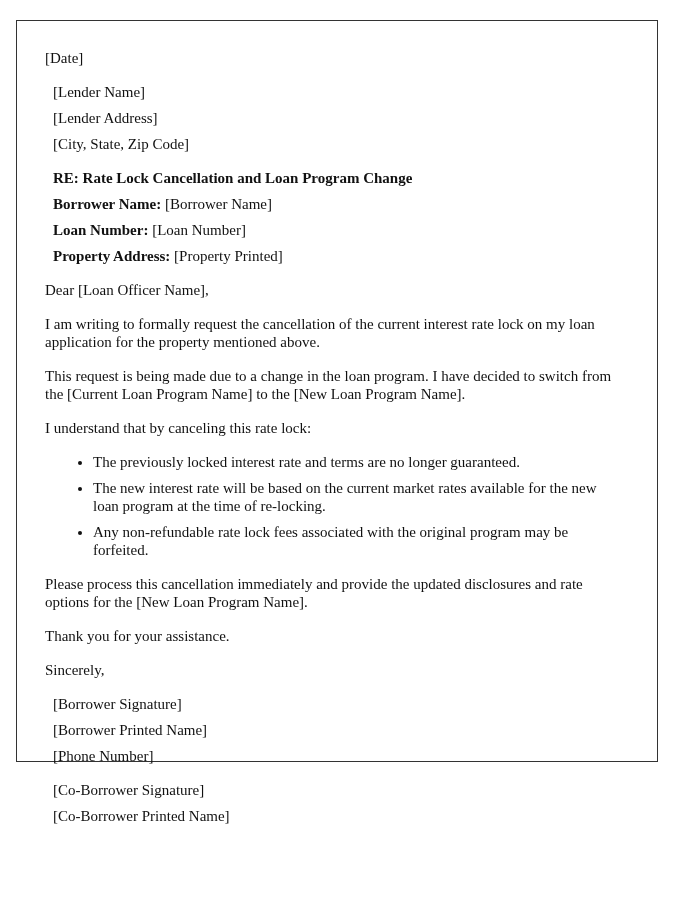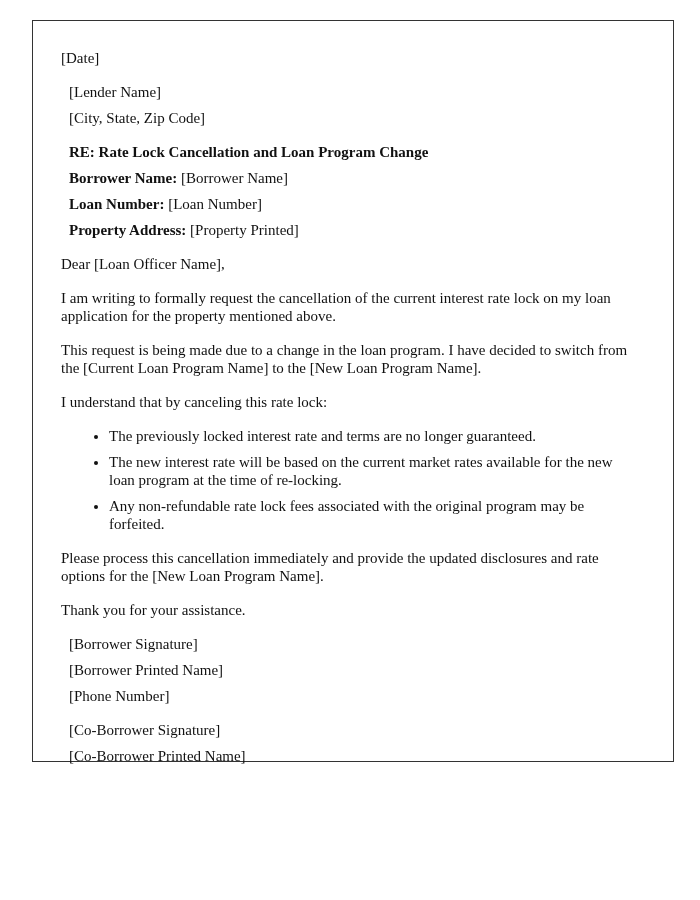--- a/index.html
+++ b/index.html
@@ -2,41 +2,42 @@
 <html><head>
   <meta charset="utf-8">
   <style>
     html, body { margin: 0; padding: 0; background: #ffffff; }
     body {
       width: 700px; height: 900px; position: relative;
       font-family: "Liberation Serif", "DejaVu Serif", serif;
       font-size: 15px; line-height: 18px; color: #111111;
     }
     .letter {
-      position: absolute; left: 32px; top: 20px;
+      position: absolute; left: 16px; top: 20px;
       width: 584px; height: 712px;
       border: 1px solid #333333;
       padding: 28px 28px 0 28px;
       box-sizing: content-box;
     }
     .letter p { margin: 0 0 16px 0; }
     .block { margin: 0 0 16px 0; }
     .block div { margin: 8px; }
     b { font-weight: bold; }
     ul { margin: 0 0 16px 0; padding-left: 40px; }
     ul li { margin: 8px; padding: 0; }
   </style>
 </head>
 <body>
 
 <div class="letter">
   <p>[Date]</p>
 
   <div class="block">
     <div>[Lender Name]</div>
+    <div>[Lender Address]</div>
     <div>[City, State, Zip Code]</div>
   </div>
 
   <div class="block">
     <div><b>RE: Rate Lock Cancellation and Loan Program Change</b></div>
     <div><b>Borrower Name:</b><span> [Borrower Name]</span></div>
     <div><b>Loan Number:</b><span> [Loan Number]</span></div>
     <div><b>Property Address:</b><span> [Property Printed]</span></div>
   </div>
 
@@ -48,20 +49,21 @@
 
   <ul>
     <li>The previously locked interest rate and terms are no longer guaranteed.</li>
     <li>The new interest rate will be based on the current market rates available for the new loan program at the time of re-locking.</li>
     <li>Any non-refundable rate lock fees associated with the original program may be forfeited.</li>
   </ul>
 
   <p>Please process this cancellation immediately and provide the updated disclosures and rate options for the [New Loan Program Name].</p>
   <p>Thank you for your assistance.</p>
 
+  <p>Sincerely,</p>
 
   <div class="block">
     <div>[Borrower Signature]</div>
     <div>[Borrower Printed Name]</div>
     <div>[Phone Number]</div>
   </div>
 
   <div class="block">
     <div>[Co-Borrower Signature]</div>
     <div>[Co-Borrower Printed Name]</div>

